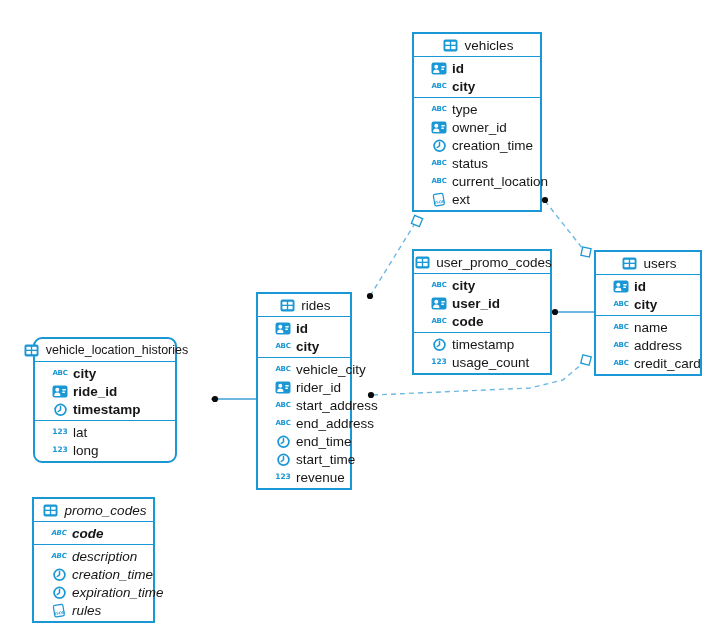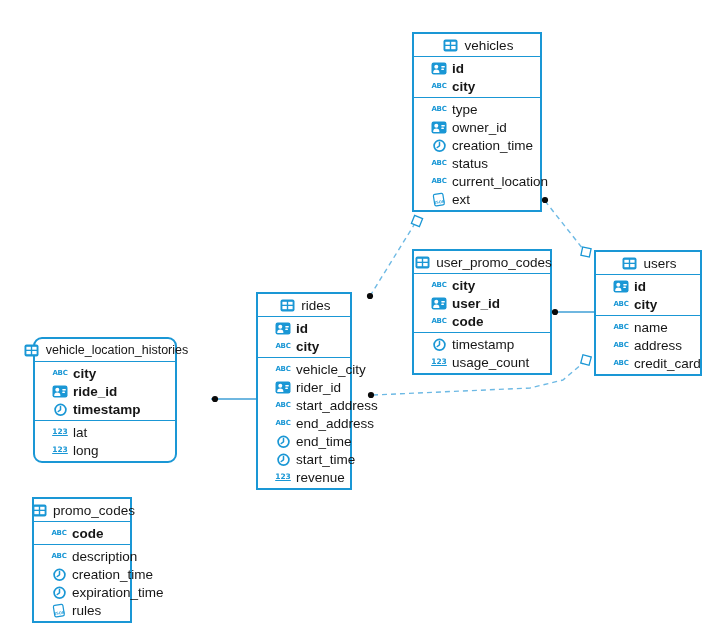--- a/index.html
+++ b/index.html
@@ -22,21 +22,21 @@
   .section.pk .row{font-weight:700;}
   .row{
     height:18px;display:flex;align-items:center;gap:3px;
     padding:0 4px 0 5px;font-size:13.5px;white-space:nowrap;
   }
   .icon{width:20px;flex:none;display:flex;align-items:center;justify-content:center;}
   .txticon{
     font-size:7px;font-weight:800;color:var(--accent);
     letter-spacing:-0.3px;line-height:1;font-family:"DejaVu Sans",sans-serif;
   }
-  .txticon.num{font-size:7.5px;font-weight:700;letter-spacing:0;text-decoration:underline;}
+  .txticon.num{font-size:7.5px;font-weight:700;letter-spacing:0;}
 </style>
 </head>
 <body>
 
 <div id="canvas">
   <svg id="relations" width="705" height="636">
       <g>
         <polyline points="370,296 414,225" fill="none" stroke="#6db9e4" stroke-width="1.4" stroke-linejoin="round" stroke-dasharray="5 4"></polyline>
         <rect x="412.7" y="216.7" width="8.6" height="8.6" transform="rotate(22 417 221)" fill="#fff" stroke="#1a97d5" stroke-width="1.3"></rect>
         <circle cx="370" cy="296" r="3.1" fill="#0a0a0a"></circle>
@@ -397,21 +397,21 @@
           <span>lat</span>
         </div>
         <div class="row">
           <span class="icon">
             <span class="txticon num">123</span>
           </span>
           <span>long</span>
         </div>
       </div>
     </div>
-    <div class="table" style="left: 32px; top: 497px; width: 100px;">
+    <div class="table" style="left: 32px; top: 497px; width: 123px; font-style: italic;">
       <div class="t-header">
         <span class="icon">
           <svg width="15" height="13" viewBox="0 0 15 13">
             <rect x="0.5" y="0.5" width="14" height="12" rx="2" fill="#1a97d5"></rect>
             <rect x="2.4" y="2.8" width="4.4" height="2.9" fill="#fff"></rect>
             <rect x="8.2" y="2.8" width="4.4" height="2.9" fill="#fff"></rect>
             <rect x="2.4" y="7" width="4.4" height="3.2" fill="#fff"></rect>
             <rect x="8.2" y="7" width="4.4" height="3.2" fill="#fff"></rect>
           </svg>
         </span>

